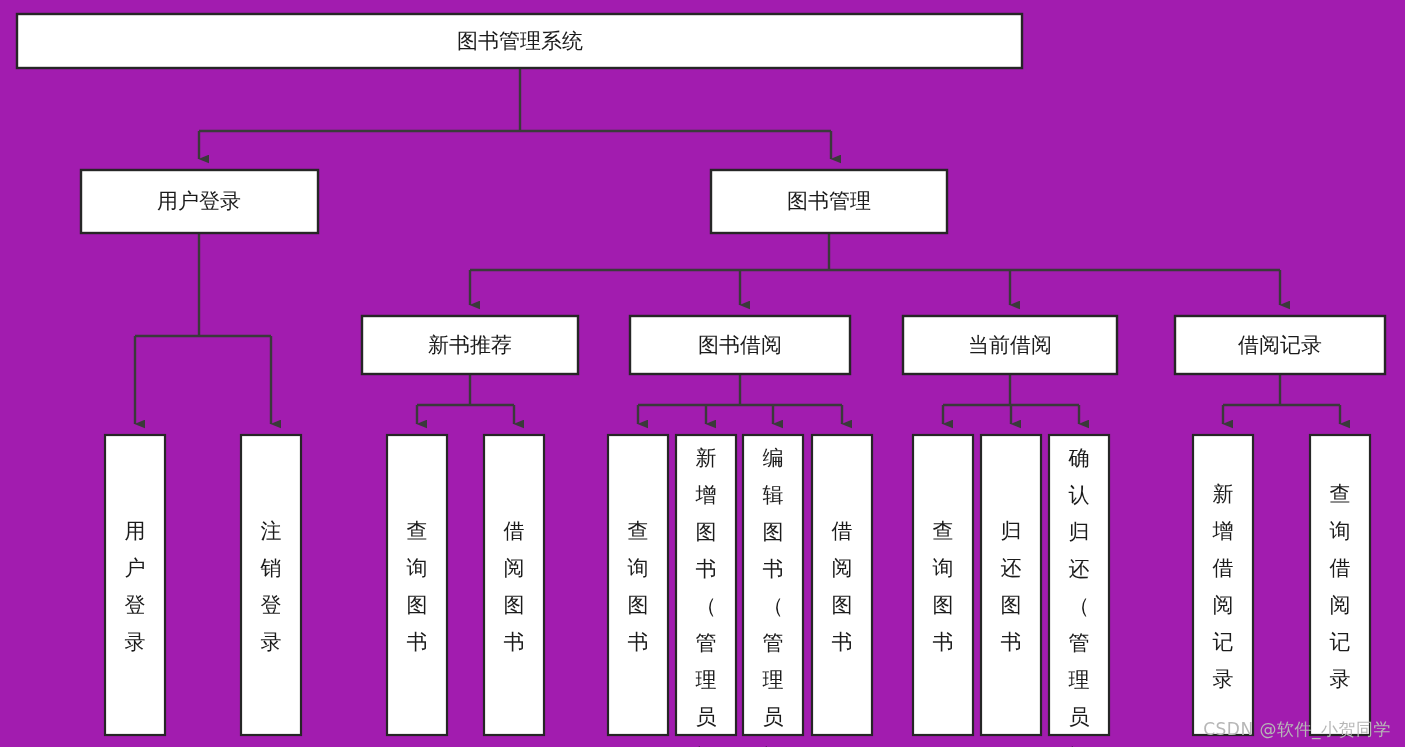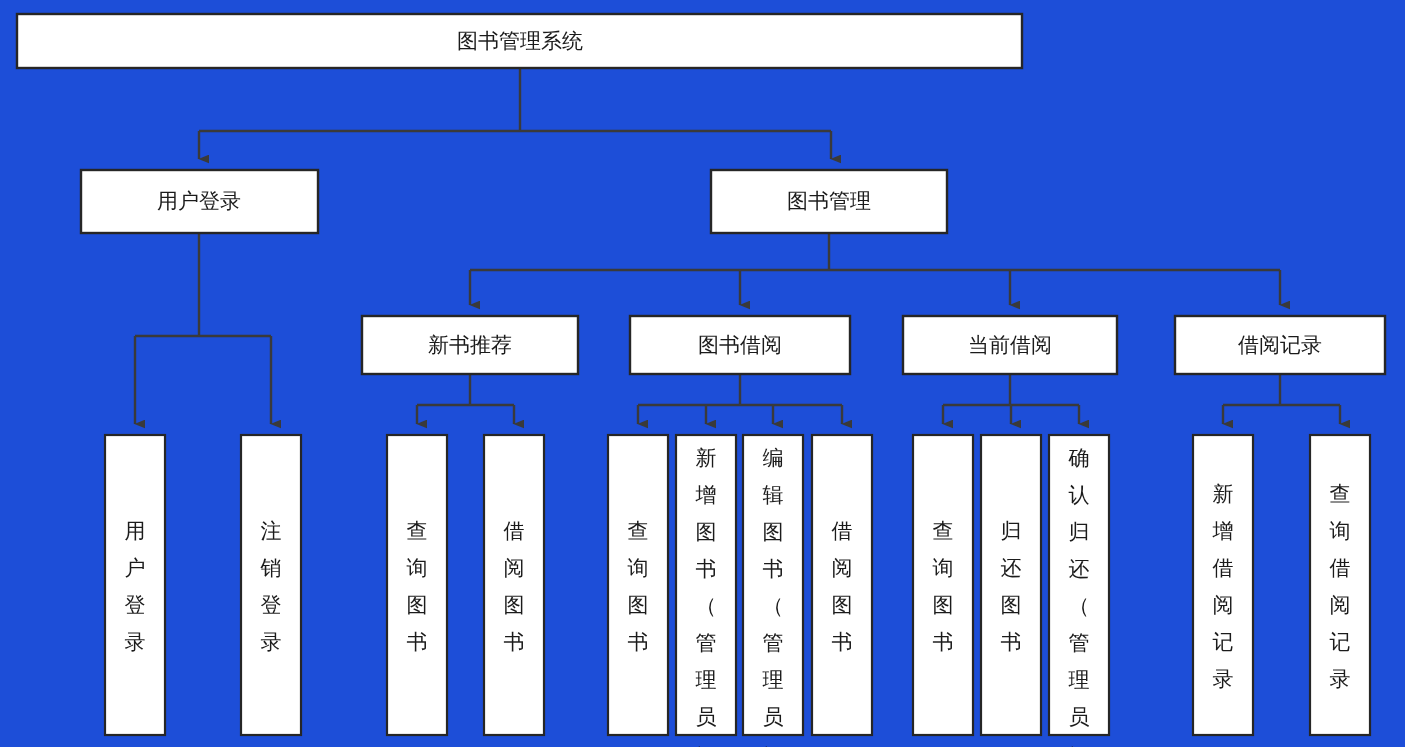--- a/index.html
+++ b/index.html
@@ -10,21 +10,21 @@
   body {
     width: 1405px;
     height: 747px;
     font-family: "DejaVu Sans", "Liberation Sans", sans-serif;
     overflow: hidden;
   }
   #diagram-root {
     position: relative;
     width: 1405px;
     height: 747px;
-    background: #1d4ed8;
+    background: #a21caf;
   }
   svg.diagram {
     position: absolute;
     top: 0;
     left: 0;
     width: 1405px;
     height: 747px;
   }
   .node-box {
     fill: #ffffff;
@@ -201,13 +201,14 @@
           <rect class="node-box-thin" x="1193" y="435" width="60" height="300"></rect>
           <text class="node-label-v" x="1223" y="501"><tspan x="1223">新</tspan><tspan x="1223" dy="37">增</tspan><tspan x="1223" dy="37">借</tspan><tspan x="1223" dy="37">阅</tspan><tspan x="1223" dy="37">记</tspan><tspan x="1223" dy="37">录</tspan></text>
         </g>
         <g>
           <rect class="node-box-thin" x="1310" y="435" width="60" height="300"></rect>
           <text class="node-label-v" x="1340" y="501"><tspan x="1340">查</tspan><tspan x="1340" dy="37">询</tspan><tspan x="1340" dy="37">借</tspan><tspan x="1340" dy="37">阅</tspan><tspan x="1340" dy="37">记</tspan><tspan x="1340" dy="37">录</tspan></text>
         </g>
       </g>
   </svg>
 
+  <div class="watermark">CSDN @软件_小贺同学</div>
 </div>
 
 </body></html>

